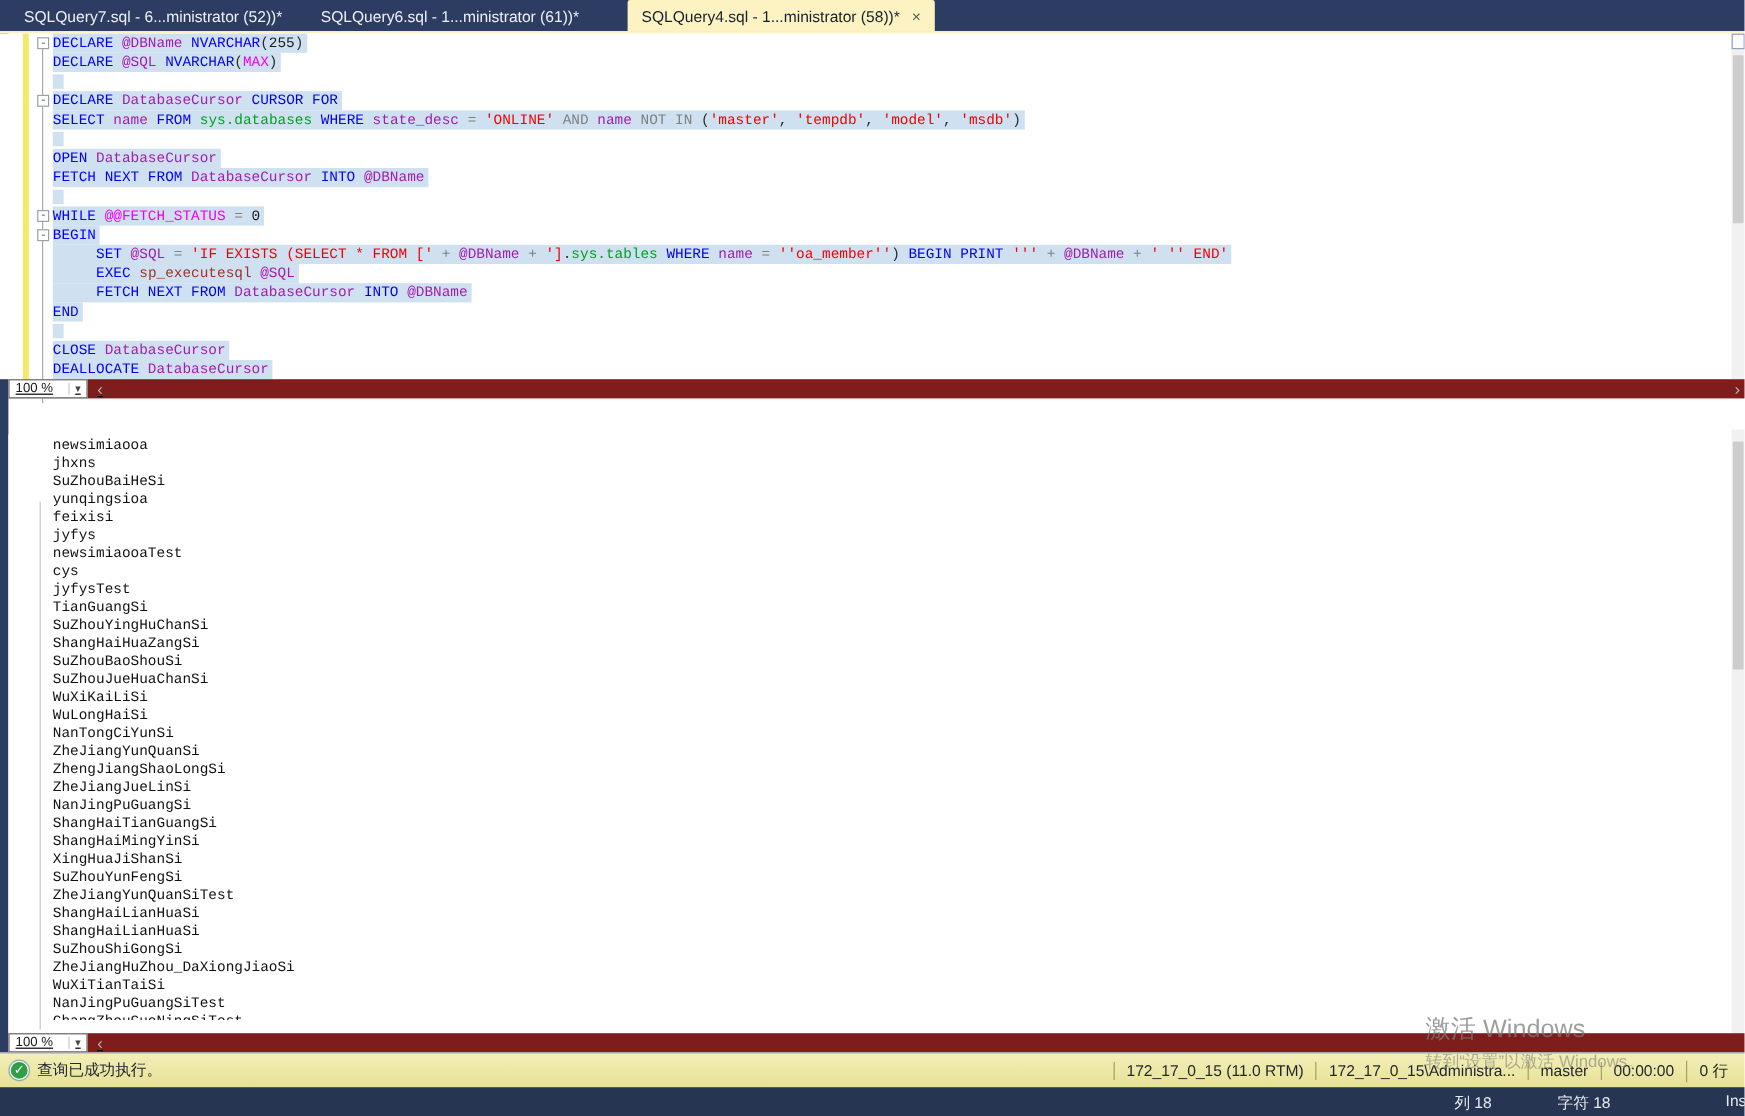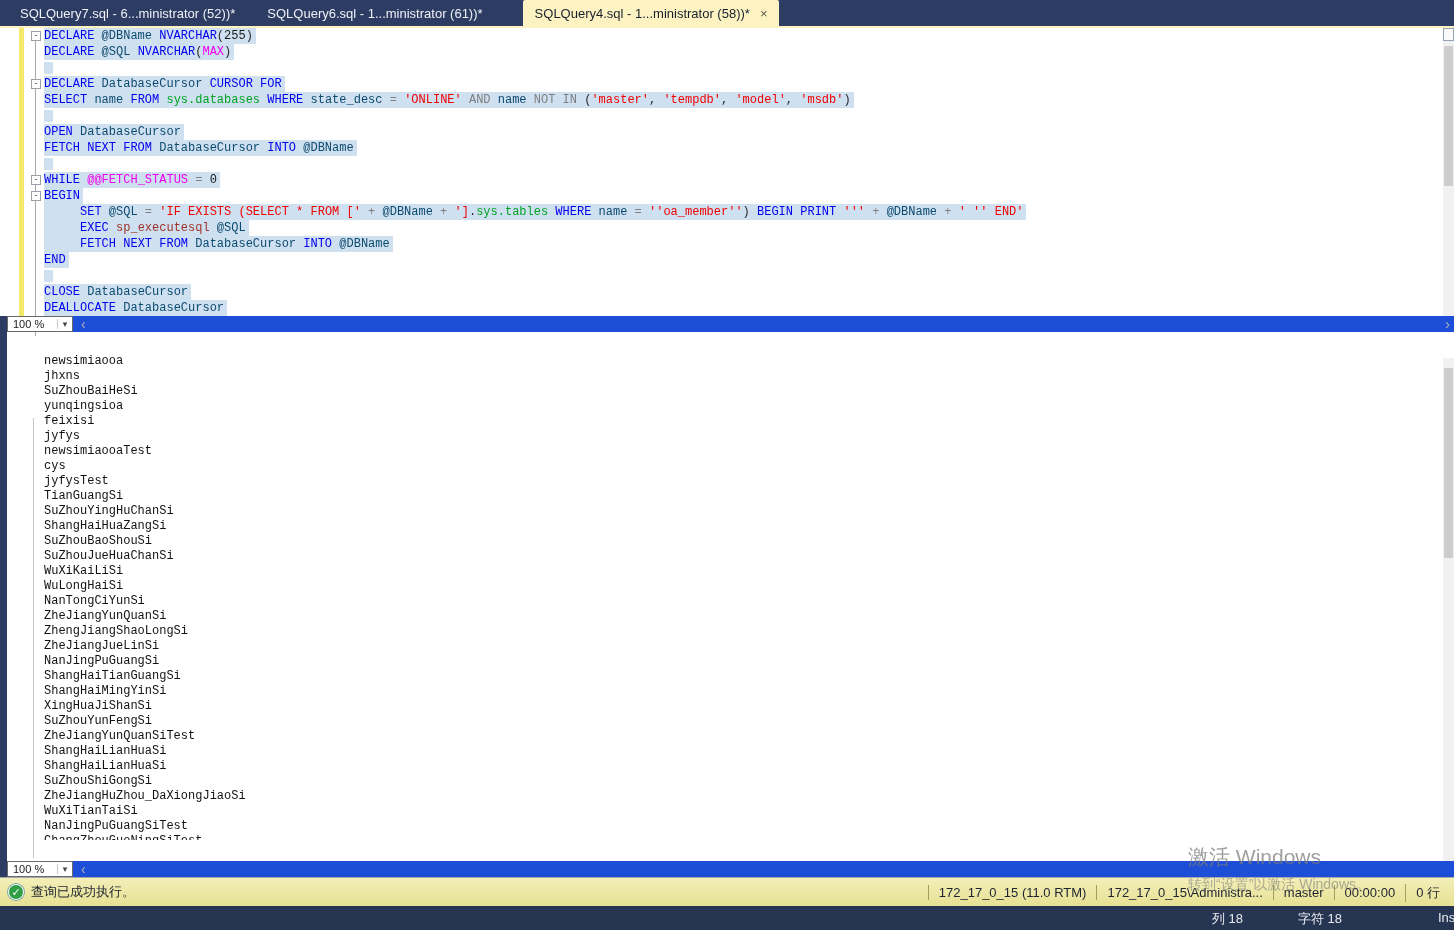--- a/index.html
+++ b/index.html
@@ -24,58 +24,58 @@
   .foldline { position:absolute; left:35px; top:12px; width:1px; height:296px; background:#a8a8a8; }
   .code-lines { position:absolute; left:0; top:0; width:1440px; height:288px; }
   .code-line { position:relative; height:16px; line-height:16px; white-space:pre;
                font-family:"Liberation Mono","DejaVu Sans Mono",monospace; font-size:12px; }
   .fold-box { position:absolute; left:31px; top:3px; width:10px; height:10px; background:#fff;
               border:1px solid #9aa0a6; color:#444; font-size:9px; line-height:8px;
               text-align:center; font-family:"Liberation Mono",monospace; }
   .line-text { position:absolute; left:44px; top:0; background:#cfe0f1; padding-right:3px; }
   .line-stub { position:absolute; left:44px; top:2px; width:9px; height:12px; background:#cfe0f1; }
   .tk-kw  { color:#0000ee; }
-  .tk-id  { color:#0c4a6e; }
+  .tk-id  { color:#a21caf; }
   .tk-sys { color:#00a321; }
   .tk-str { color:#f00000; }
   .tk-op  { color:#808080; }
   .tk-mag { color:#f000f0; }
   .tk-proc{ color:#a0342a; }
   .tk-num { color:#1a1a1a; }
   .tk-pl  { color:#2a2a2a; }
 
   
   .vscroll { position:absolute; width:11px; background:#f1f1f1; }
   .vscroll-editor { left:1443px; top:28px; height:288px; }
   .vscroll-box { position:absolute; left:0; top:0; width:11px; height:13px; background:#fafafa; border:1px solid #93a2b5; }
   .vscroll-thumb { position:absolute; left:1px; width:9px; background:#cdcdcd; border-radius:1px; }
   .vscroll-editor .vscroll-thumb { top:18px; height:140px; }
 
   
-  .hbar { position:absolute; left:7px; width:1447px; height:16px; background:#1d4ed8; display:flex; align-items:center; }
+  .hbar { position:absolute; left:7px; width:1447px; height:16px; background:#7f1d1d; display:flex; align-items:center;text-decoration:underline; }
   .hbar1 { top:316px; } .hbar2 { top:861px; }
   .zoombox { display:flex; align-items:center; height:16px; width:66px; background:#fff;
              border:1px solid #696969; font-size:11px; color:#1a1a1a; }
   .zoombox .zb-label { flex:1; padding-left:5px; }
   .zoombox .zb-arrow { width:15px; text-align:center; color:#444; font-size:9px; border-left:1px solid #c9c9c9; }
   .h-arrow { color:#b4b4b4; font-size:14px; margin-left:8px; line-height:16px; }
   .h-arrow.right { position:absolute; right:4px; margin:0; }
 
   
   .msg-tabrow { position:absolute; left:7px; top:332px; width:1447px; height:26px; background:#e4e2e4;
                 border-top:1px solid #9aa0a8; }
   .msg-tab { position:absolute; left:4px; top:3px; height:23px; padding:0 12px 0 6px; background:#fff;
              border:1px solid #8e8e8e; border-bottom:none; display:flex; align-items:center; gap:5px;
              font-size:13px; color:#1a1a1a; }
   .msg-icon { width:13px; height:15px; background:#fff; border:1px solid #7a8aa0; position:relative; }
   .msg-icon::before { content:""; position:absolute; left:2px; top:2px; right:2px; height:8px;
       background:repeating-linear-gradient(#7a8aa0 0 1px, transparent 1px 3px); }
   .msg-icon::after { content:""; position:absolute; left:-2px; bottom:-2px; width:7px; height:7px;
       background:#f5d94a; border:1px solid #9a8a20; }
-  .messages { position:absolute; left:7px; top:352px; width:1436px; height:503px; background:#fff;
+  .messages { position:absolute; left:7px; top:362px; width:1436px; height:503px; background:#fff;
               overflow:hidden; padding-top:2px; }
   .msg-row { height:15px; line-height:15px; padding-left:37px; white-space:pre;
              font-family:"Liberation Mono","DejaVu Sans Mono",monospace; font-size:12px; color:#111; }
   .msg-row.clipped { height:6px; overflow:hidden; }
   .msg-vline { position:absolute; left:33px; top:418px; width:1px; height:440px; background:#c8c8c8; }
   .vscroll-msgs { left:1443px; top:358px; height:503px; }
   .vscroll-msgs .vscroll-thumb { top:10px; height:190px; }
 
   
   .statusbar { position:absolute; left:0; top:877px; width:1454px; height:29px;

